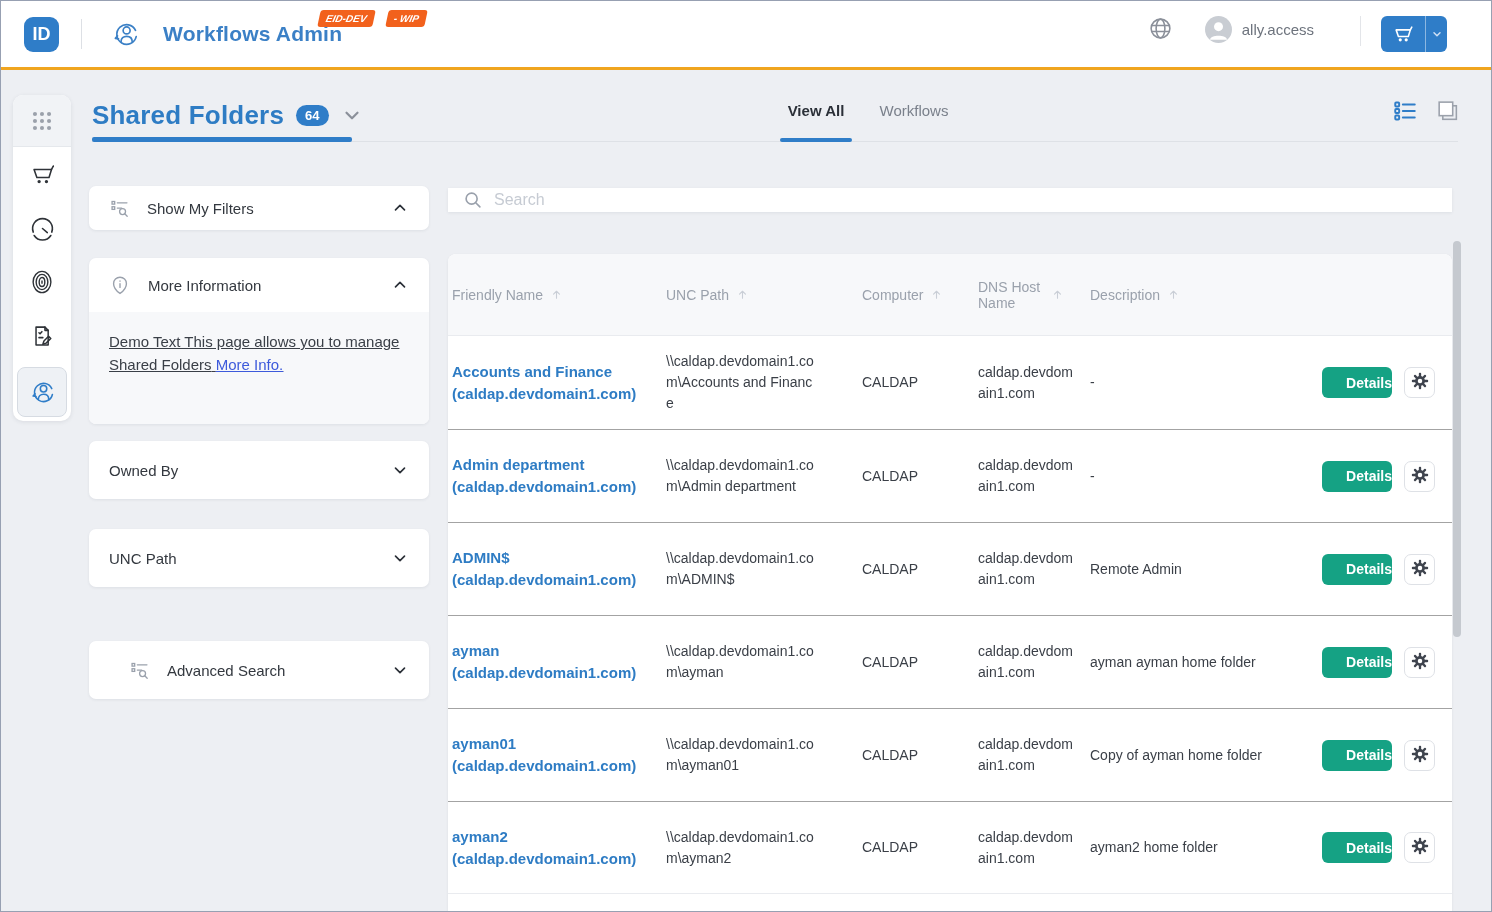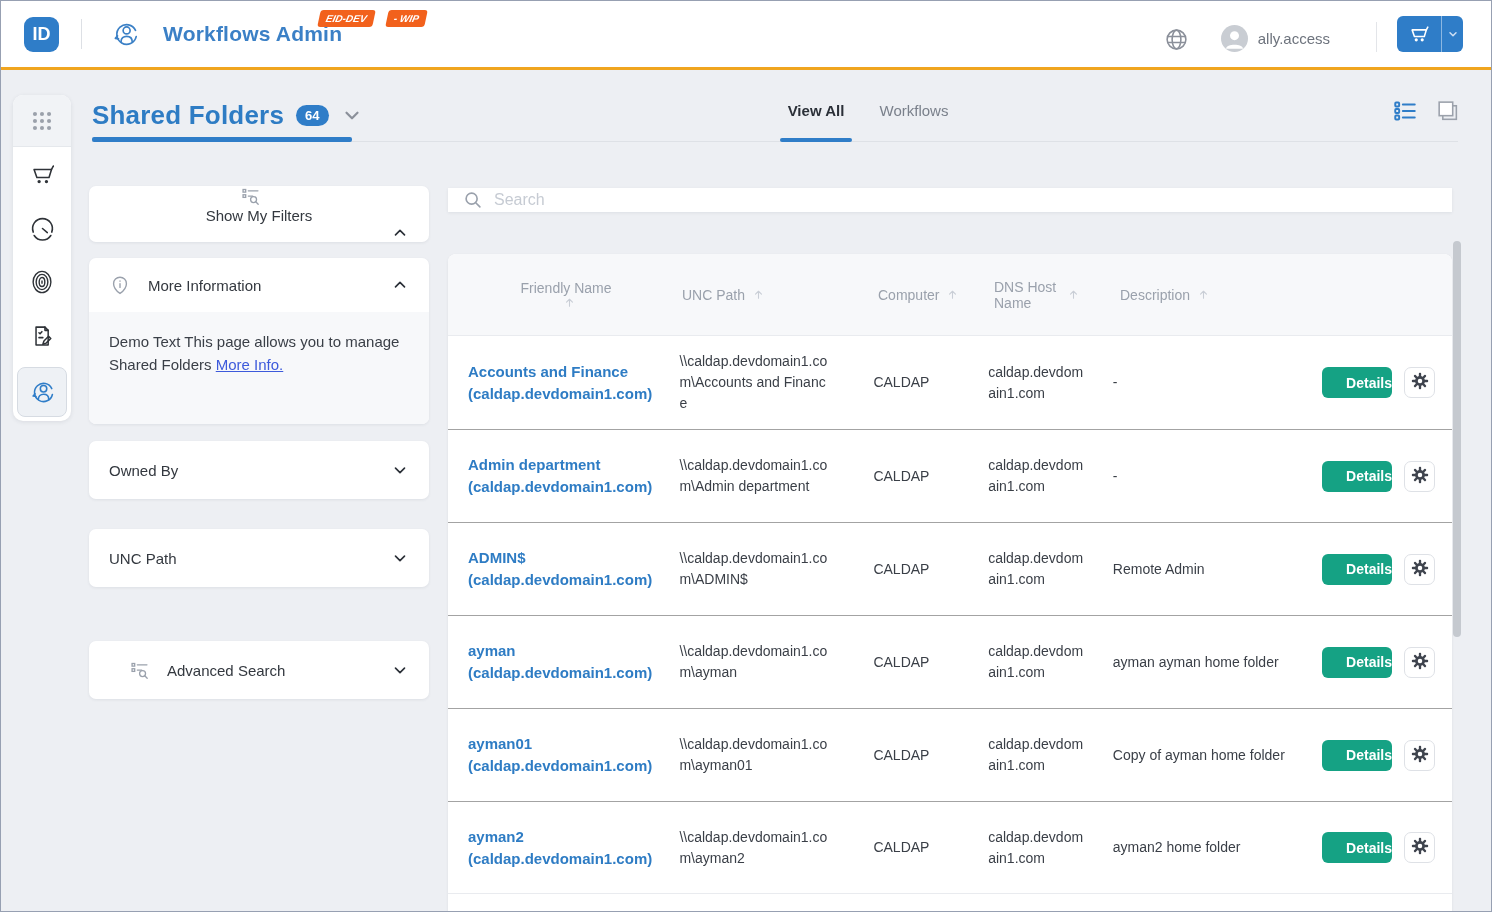--- a/index.html
+++ b/index.html
@@ -12,21 +12,21 @@
             border-bottom:3px solid #F0A51F; display:flex; align-items:center; justify-content:space-between; }
   .tb-left { display:flex; align-items:center; height:100%; position:relative; }
   .logo { width:35px; height:35px; margin-left:23px; background:#2F7DC8; border-radius:9px;
           color:#fff; font-weight:bold; font-size:18px; display:flex; align-items:center; justify-content:center; }
   .tb-divider { width:1px; height:30px; background:#DDE0E5; margin-left:22px; }
   .app-icon { margin-left:30px; color:#3B80C6; display:flex; }
   .app-title { margin-left:24px; color:#3B80C6; font-size:21px; font-weight:600; letter-spacing:.2px; }
   .badges { position:absolute; left:318px; top:9px; display:flex; gap:13px; }
   .badge { background:#F2611C; color:#fff; font-size:10px; font-weight:bold; font-style:italic;
            padding:3px 7px; border-radius:3px; transform:skewX(-12deg); white-space:nowrap; }
-  .tb-right { display:flex; align-items:flex-end; margin-right:28px; }
+  .tb-right { display:flex; align-items:flex-start; margin-right:44px; }
   .globe-btn { color:#8B909A; display:flex; cursor:pointer; }
   .user-chip { display:flex; align-items:center; margin-left:32px; cursor:pointer; }
   .avatar { width:27px; height:27px; border-radius:50%; background:#C9CDD3; display:flex; align-items:flex-end; justify-content:center; overflow:hidden; }
   .user-name { margin-left:10px; color:#6D737D; font-size:15px; }
   .tb-divider2 { width:1px; height:30px; background:#E3E5E9; margin-left:46px; }
   .cart-split { margin-left:20px; height:36px; background:#2F7DC8; border-radius:6px; display:flex; align-items:stretch; cursor:pointer; border:none; }
   .cart-main { width:44px; display:flex; align-items:center; justify-content:center; }
   .cart-caret { width:22px; display:flex; align-items:center; justify-content:center; border-left:1px solid rgba(255,255,255,.45); }
 
   
@@ -55,23 +55,23 @@
   .view-toggles { position:absolute; left:1391px; top:97px; display:flex; gap:17px; align-items:center; }
   .toggle { display:flex; cursor:pointer; }
 
   
   .fcard { position:absolute; left:88px; width:340px; background:#fff; border-radius:7px;
            box-shadow:0 1px 3px rgba(40,50,70,.08); }
   .fcard-head { display:flex; align-items:center; padding:0 20px; cursor:pointer; }
   .fcard-icon { color:#9AA1AC; display:flex; margin-right:17px; }
   .fcard-label { color:#33383F; font-size:15px; font-weight:500; }
   .fcard-caret { margin-left:auto; color:#2B3038; display:flex; }
-  .card-showfilters { top:185px; } .card-showfilters .fcard-head { height:56px;flex-direction:column; }
+  .card-showfilters { top:185px; } .card-showfilters .fcard-head { height:44px; }
   .card-moreinfo { top:257px; overflow:hidden; } .card-moreinfo .fcard-head { height:54px; }
-  .moreinfo-body { background:#F7F8FA; padding:18px 20px 20px; height:112px; font-size:15px; color:#3A3F47; line-height:1.55; }
+  .moreinfo-body { background:#F7F8FA; padding:18px 20px 20px; height:112px; font-size:15px; color:#3A3F47; line-height:1.55;text-decoration:underline; }
   .moreinfo-link { color:#3D5ADB; text-decoration:underline; font-weight:500; }
   .card-ownedby { top:440px; } .card-ownedby .fcard-head { height:58px; }
   .card-uncpath { top:528px; } .card-uncpath .fcard-head { height:58px; }
   .card-advsearch { top:640px;padding-left:20px; } .card-advsearch .fcard-head { height:58px; }
 
   
   .search-card { position:absolute; left:447px; top:187px; width:1004px; height:24px; background:#fff; border-radius:0;
                  box-shadow:0 1px 3px rgba(40,50,70,.08); display:flex; align-items:center; padding:0 14px; }
   .search-icon { color:#9AA1AC; display:flex; margin-right:10px; }
   .search-input { border:none; outline:none; flex:1; font-size:16px; color:#3A3F47; font-family:"Liberation Sans",sans-serif; background:transparent; }
@@ -79,25 +79,25 @@
 
   
   .table-card { position:absolute; left:447px; top:253px; width:1004px; height:659px; background:#fff;
                 border-radius:8px 8px 0 0; box-shadow:0 1px 3px rgba(40,50,70,.08); overflow:hidden; }
   .thead { height:82px; background:#F7F8FA; display:flex; align-items:center; border-bottom:1px solid #E9EBEF; }
   .th { color:#9AA1AC; font-size:14px; display:flex; align-items:center; }
   .sort-arrow { color:#C9CED6; display:flex; margin-left:7px; }
   .trow { height:93px; display:flex; align-items:center; }
   .trow + .trow { border-top:1px solid #a3a3a3; }
   .trow:last-child { border-bottom:1px solid #E9EBEF; }
-  .c-name { width:196px; margin-left:20px;flex-direction:column; }
+  .c-name { width:196px; margin-left:4px; }
   .c-unc  { width:150px; margin-left:18px; }
   .c-comp { width:92px;  margin-left:46px; }
   .c-dns  { width:100px; margin-left:24px; }
-  .c-desc { width:212px; margin-left:26px; }
+  .c-desc { width:212px; margin-left:12px; }
   .name-line { color:#2E7CC4; font-size:15px; font-weight:bold; line-height:1.45; cursor:pointer; }
   .cell-text { color:#3A3F47; font-size:14px; line-height:1.5; }
   .c-unc .cell-text, .c-dns .cell-text { word-break:break-all; }
   .row-actions { margin-left:auto; margin-right:17px; display:flex; align-items:center; gap:12px; }
   .details-btn { width:70px; height:31px; background:#15A284; border:none; border-radius:6px; color:#fff;
                  font-size:14px; font-weight:bold; cursor:pointer; font-family:"Liberation Sans",sans-serif;text-align:right; }
   .gear-btn { width:31px; height:31px; background:#fff; border:1px solid #DEE1E6; border-radius:7px;
               display:flex; align-items:center; justify-content:center; cursor:pointer; }
   .dns-label { width:66px; }
 

